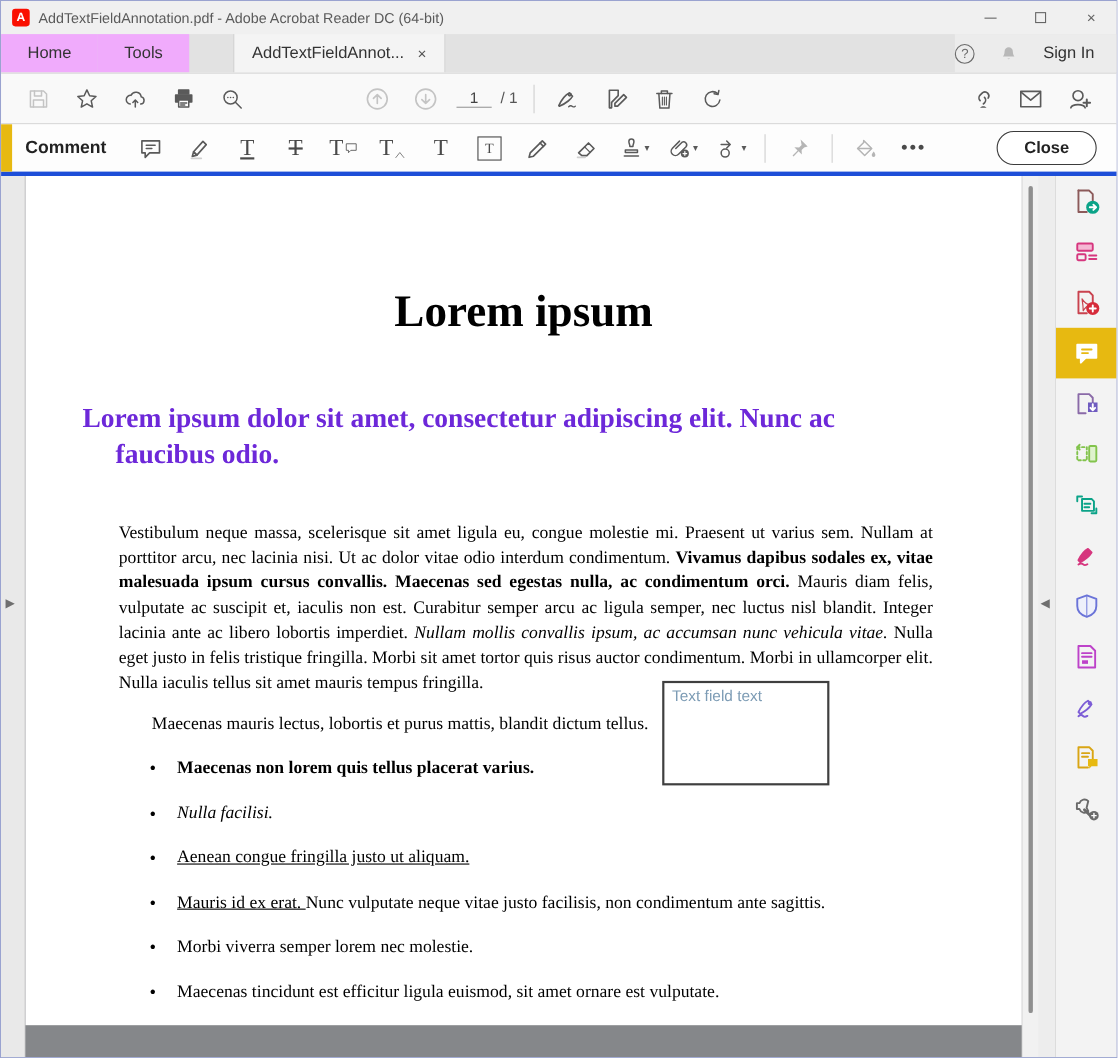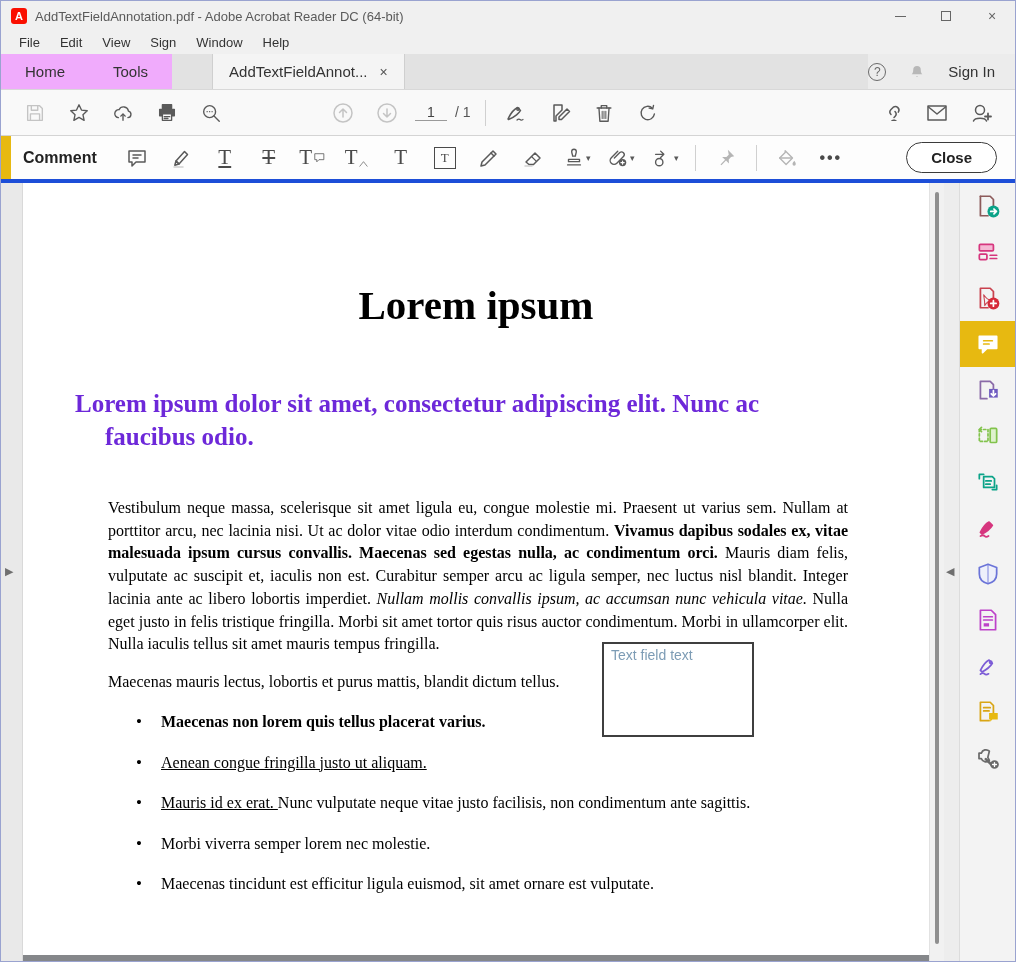--- a/index.html
+++ b/index.html
@@ -69,21 +69,21 @@
   .side-item { height:46px; display:flex; align-items:center; justify-content:center; }
   .side-item.selected { background:#e7b911; }
   .side-item svg { stroke-width:1.6; stroke-linecap:round; stroke-linejoin:round; fill:none; }
 
   
   .doc-title { position:absolute; top:98px; left:0; width:100%; text-align:center; font-family:"Liberation Serif", serif; font-size:41px; font-weight:bold; color:#000; }
   .doc-h2 { position:absolute; top:204px; left:52px; font-family:"Liberation Serif", serif; font-size:25px; font-weight:bold; color:#6d28d9; line-height:33px; }
   .doc-h2 .line2 { margin-left:30px; }
   .para { position:absolute; left:85px; width:740px; font-family:"Liberation Serif", serif; font-size:16px; line-height:22.7px; color:#000; text-align:justify; }
   .para1 { top:314px; }
-  .para2 { top:488px; text-align:left; }
+  .para2 { top:488px; text-align:left;margin-left:30px; }
   .bullets { position:absolute; top:527px; left:85px; width:740px; list-style:none; }
   .bullets li { position:relative; padding-left:53px; font-family:"Liberation Serif", serif; font-size:16px; line-height:23px; margin-bottom:17.5px; }
   .bullets li::before { content:"\2022"; position:absolute; left:28px; font-size:17px; }
   .text-field-annot { position:absolute; left:579px; top:459px; width:152px; height:95px; border:2px solid #3f3f3f; background:#fff; padding:3px 7px; font-family:"Liberation Sans", sans-serif; font-size:14px; color:#7d9cb5; }
 </style>
 </head>
 <body>
 
 <div class="window">
 
@@ -96,28 +96,20 @@
         </div>
       <div class="win-btn">
           <span class="maximize-glyph"></span>
         </div>
       <div class="win-btn">
           <span>×</span>
         </div>
     </div>
   </div>
 
-  <div class="menubar">
-    <span class="menu-item">File</span>
-    <span class="menu-item">Edit</span>
-    <span class="menu-item">View</span>
-    <span class="menu-item">Sign</span>
-    <span class="menu-item">Window</span>
-    <span class="menu-item">Help</span>
-  </div>
 
   <div class="tabbar">
     <div class="tab">
         <span>Home</span>
       </div>
     <div class="tab">
         <span>Tools</span>
       </div>
     <div class="tab doc">
       <span>AddTextFieldAnnot...</span>
@@ -346,20 +338,21 @@
       <div class="page">
         <div class="doc-title">Lorem ipsum</div>
         <div class="doc-h2">
           <div>Lorem ipsum dolor sit amet, consectetur adipiscing elit. Nunc ac</div>
           <div class="line2">faucibus odio.</div>
         </div>
         <div class="para para1"><span>Vestibulum neque massa, scelerisque sit amet ligula eu, congue molestie mi. Praesent ut varius sem. Nullam at porttitor arcu, nec lacinia nisi. Ut ac dolor vitae odio interdum condimentum. </span><b>Vivamus dapibus sodales ex, vitae malesuada ipsum cursus convallis. Maecenas sed egestas nulla, ac condimentum orci.</b><span> Mauris diam felis, vulputate ac suscipit et, iaculis non est. Curabitur semper arcu ac ligula semper, nec luctus nisl blandit. Integer lacinia ante ac libero lobortis imperdiet. </span><i>Nullam mollis convallis ipsum, ac accumsan nunc vehicula vitae.</i><span> Nulla eget justo in felis tristique fringilla. Morbi sit amet tortor quis risus auctor condimentum. Morbi in ullamcorper elit. Nulla iaculis tellus sit amet mauris tempus fringilla.</span></div>
         <div class="para para2">Maecenas mauris lectus, lobortis et purus mattis, blandit dictum tellus.</div>
         <ul class="bullets">
           <li><b>Maecenas non lorem quis tellus placerat varius.</b></li>
+          <li><i>Nulla facilisi.</i></li>
           <li><u>Aenean congue fringilla justo ut aliquam.</u></li>
           <li><u>Mauris id ex erat. </u><span>Nunc vulputate neque vitae justo facilisis, non condimentum ante sagittis.</span></li>
           <li><span>Morbi viverra semper lorem nec molestie.</span></li>
           <li><span>Maecenas tincidunt est efficitur ligula euismod, sit amet ornare est vulputate.</span></li>
         </ul>
         <div class="text-field-annot">Text field text</div>
       </div>
     </div>
 
     <div class="scroll-track">

